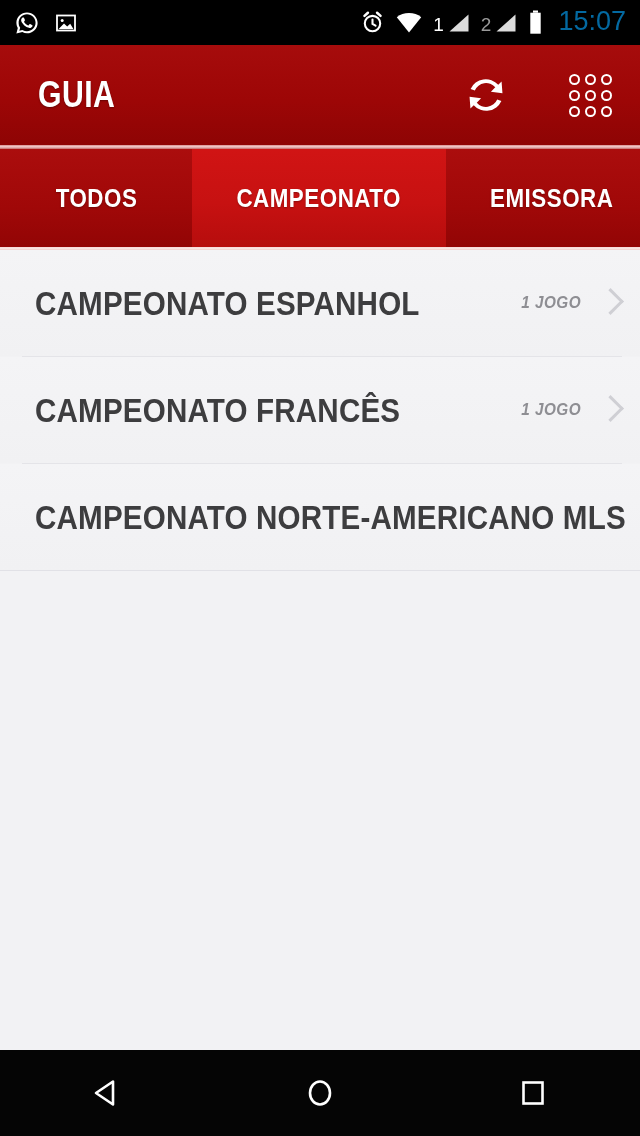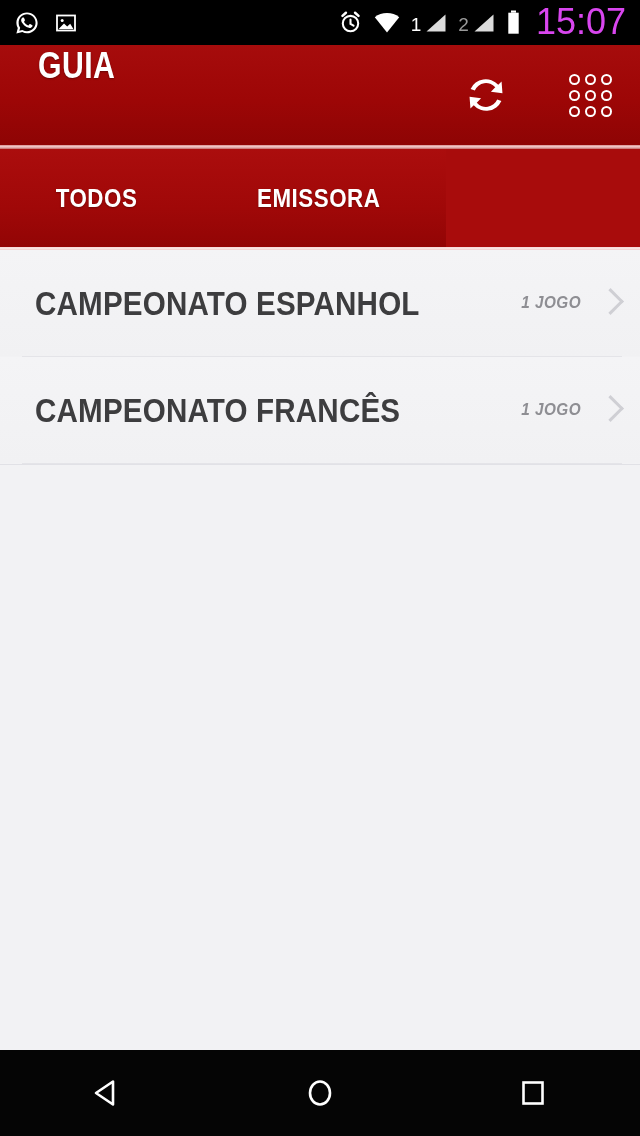--- a/index.html
+++ b/index.html
@@ -53,35 +53,36 @@
     font-family: "Liberation Sans", sans-serif;
     font-size: 19px;
     color: #ffffff;
     line-height: 1;
     position: relative;
     top: 1px;
   }
   .sim-num.dim { color: #9a9a9a; }
   .clock {
     font-family: "Liberation Sans", sans-serif;
-    font-size: 36px;
-    color: #d946ef;
+    font-size: 27px;
+    color: #0369a1;
     letter-spacing: 0px;
     line-height: 1;
     margin-left: 4px;
     position: relative;
     top: -1px;
   }
 
   
   .appbar {
     position: relative;
     height: 100px;
     background: linear-gradient(180deg, #a60c0c 0%, #9d0606 55%, #8e0404 100%);
     display: flex;
+    align-items: center;
     padding: 0 28px 0 38px;
     box-sizing: border-box;
     gap: 16px;
   }
   .app-title {
     color: #ffffff;
     font-family: "Liberation Sans Narrow", "Liberation Sans", sans-serif;
     font-weight: bold;
     font-size: 36px;
     letter-spacing: 0.5px;
@@ -336,20 +337,23 @@
         </span>
       </button>
     </div>
   </div>
   <div class="appbar-sep"></div>
 
   <div class="tabbar">
     <div class="tab">
       <span>TODOS</span>
     </div>
+    <div class="tab selected">
+      <span>CAMPEONATO</span>
+    </div>
     <div class="tab">
       <span>EMISSORA</span>
     </div>
   </div>
   <div class="tabbar-sep"></div>
 
   <div class="list">
 
     <div class="list-item">
       <div class="title">CAMPEONATO ESPANHOL</div>
@@ -362,20 +366,24 @@
 
     <div class="list-item">
       <div class="title">CAMPEONATO FRANCÊS</div>
       <div class="meta">
         <div class="count">1 JOGO</div>
         <div class="chevron"></div>
       </div>
     </div>
     <div class="divider"></div>
 
+    <div class="list-item">
+      <div class="title">CAMPEONATO NORTE-AMERICANO MLS</div>
+
+    </div>
     <div class="divider full"></div>
 
     <div class="list-filler" style="height:481px;"></div>
   </div>
 
   <div class="navbar">
     <button class="nav-btn">
       <span>
         <svg width="36" height="36" viewBox="0 0 36 36">
           <path d="M24 6.5 L24 29.5 L7 18 Z" fill="none" stroke="#ffffff" stroke-width="2.6" stroke-linejoin="round"></path>

